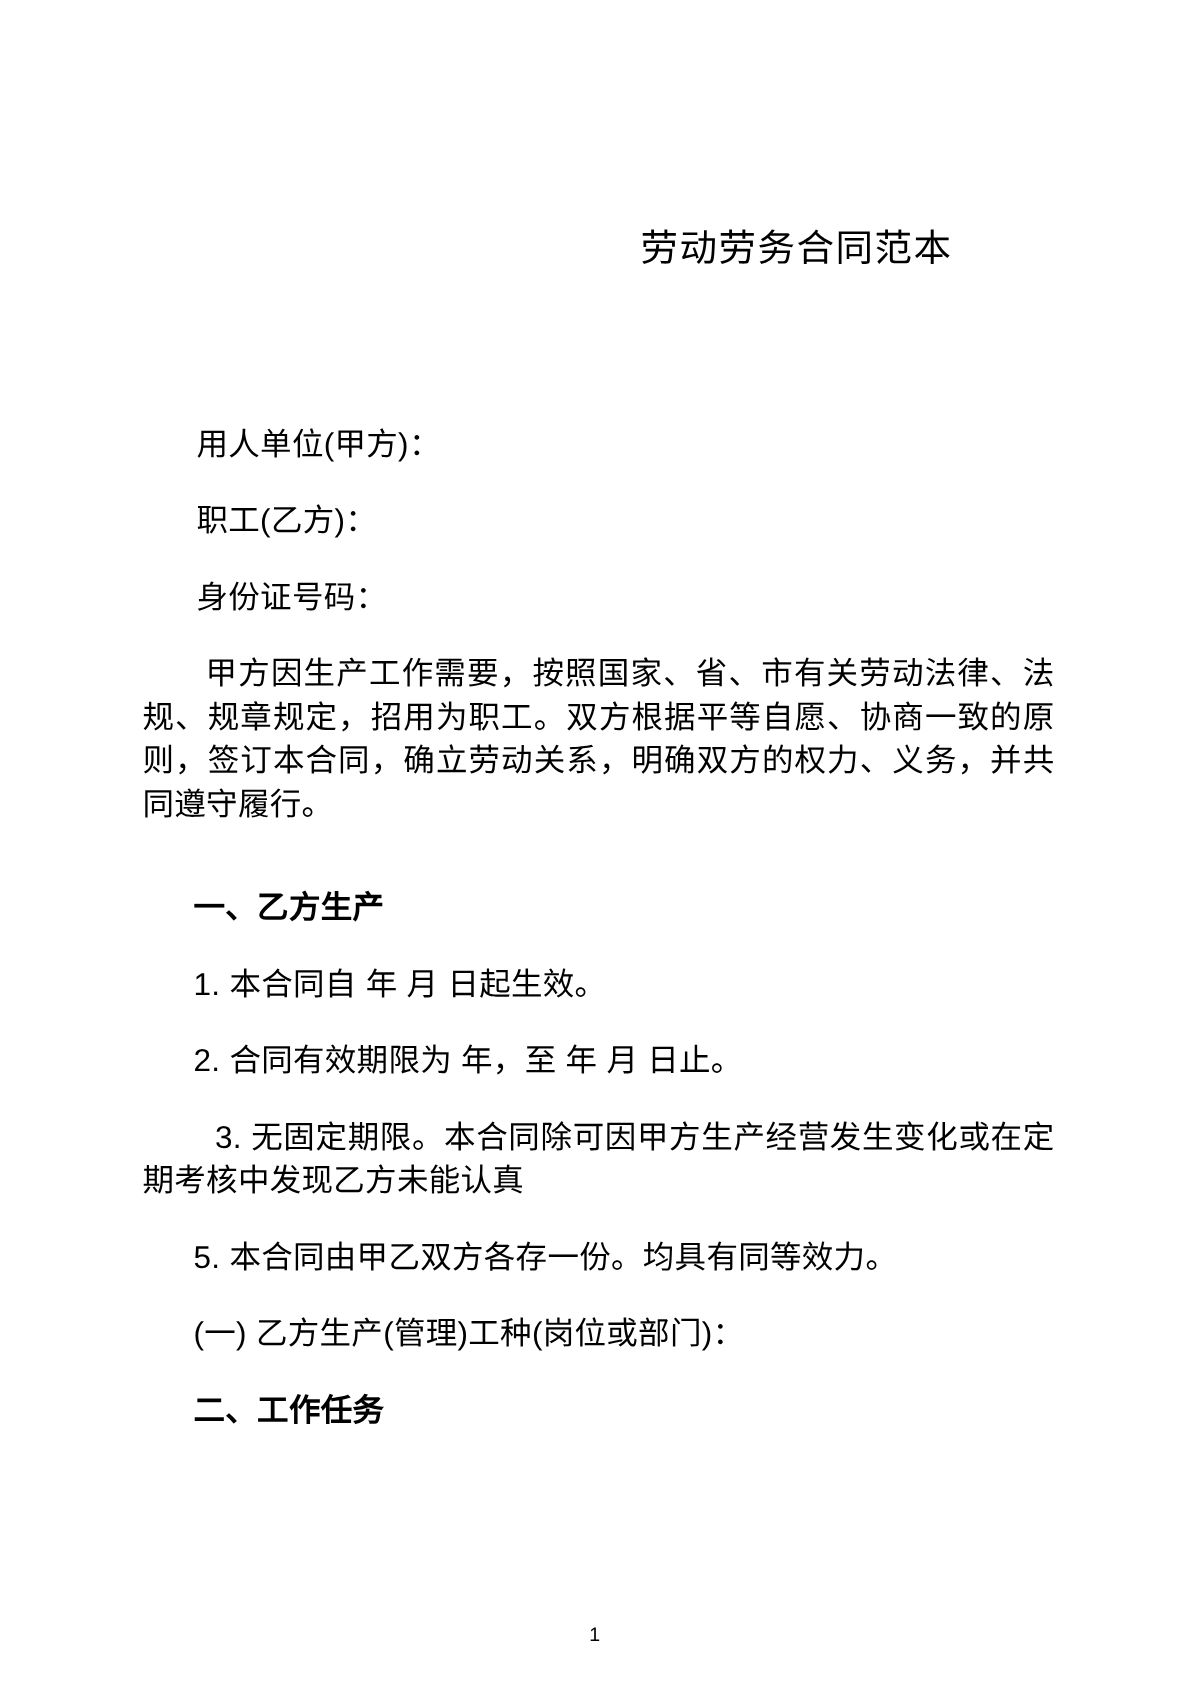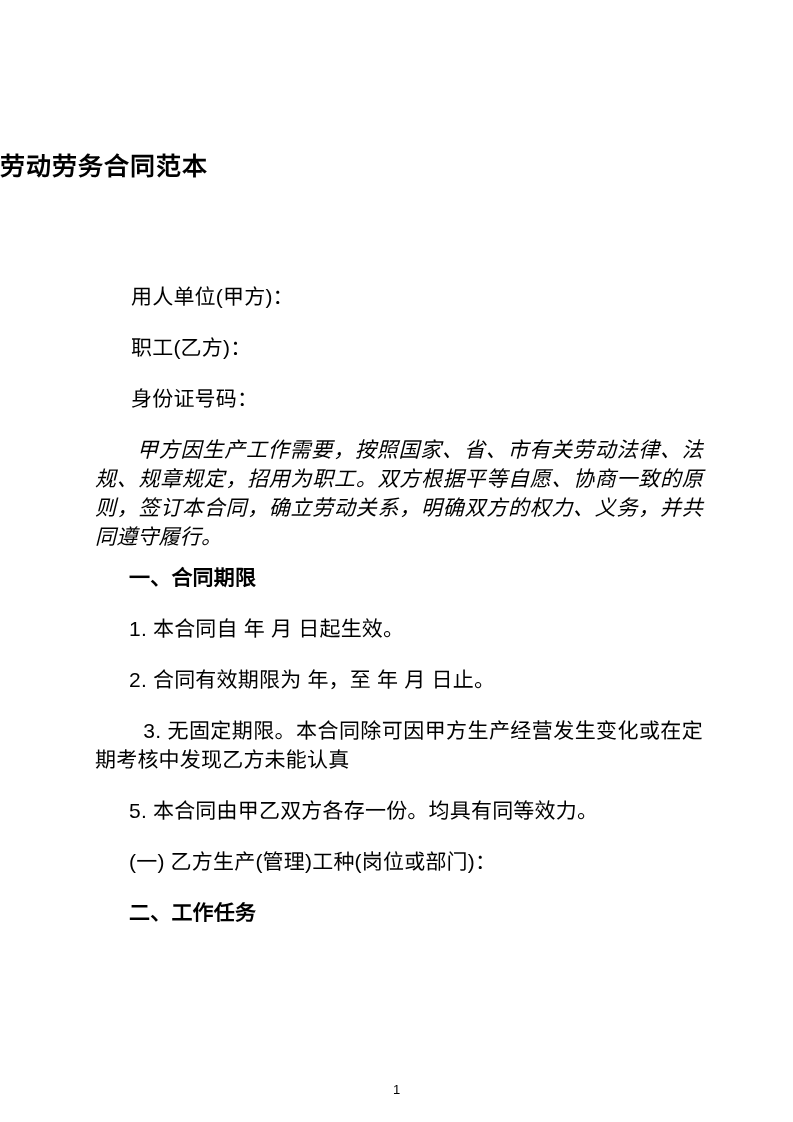--- a/index.html
+++ b/index.html
@@ -18,23 +18,23 @@
     margin: 0 auto;
     background: #ffffff;
     overflow: hidden;
     box-sizing: border-box;
   }
   .doc-title {
     position: absolute;
     top: 132px;
     left: 0;
     width: 635px;
-    text-align: left;
+    text-align: right;
     font-size: 25px;
-    font-weight: bold;
+    font-weight: normal;
     letter-spacing: 1px;
     line-height: 34px;
   }
   .body-wrap {
     position: absolute;
     top: 282px;
     left: 95px;
     width: 608px;
   }
   .para {
@@ -49,22 +49,21 @@
   }
   .para.indent-mid {
     padding-left: 34px;
   }
   .para.indent-head {
     padding-left: 34px;
     font-weight: bold;
   }
   .para.block {
     text-indent: 2em;
-    margin-bottom: 12px;
-    font-style: italic;
+    margin-bottom: 40px;
   }
   .para.flow {
     padding-left: 0;
     text-indent: 2.3em;
   }
   .page-number {
     position: absolute;
     left: 0;
     top: 1082px;
     width: 793px;
@@ -83,21 +82,21 @@
   <div class="body-wrap">
 
     <p class="para indent-small">用人单位(甲方)：</p>
 
     <p class="para indent-small">职工(乙方)：</p>
 
     <p class="para indent-small">身份证号码：</p>
 
     <p class="para block">甲方因生产工作需要，按照国家、省、市有关劳动法律、法规、规章规定，招用为职工。双方根据平等自愿、协商一致的原则，签订本合同，确立劳动关系，明确双方的权力、义务，并共同遵守履行。</p>
 
-    <p class="para indent-head">一、合同期限</p>
+    <p class="para indent-head">一、乙方生产</p>
 
     <p class="para indent-mid">1. 本合同自  年  月  日起生效。</p>
 
     <p class="para indent-mid">2. 合同有效期限为  年，至  年  月  日止。</p>
 
     <p class="para flow">3. 无固定期限。本合同除可因甲方生产经营发生变化或在定期考核中发现乙方未能认真</p>
 
 
     <p class="para indent-mid">5. 本合同由甲乙双方各存一份。均具有同等效力。</p>
 

